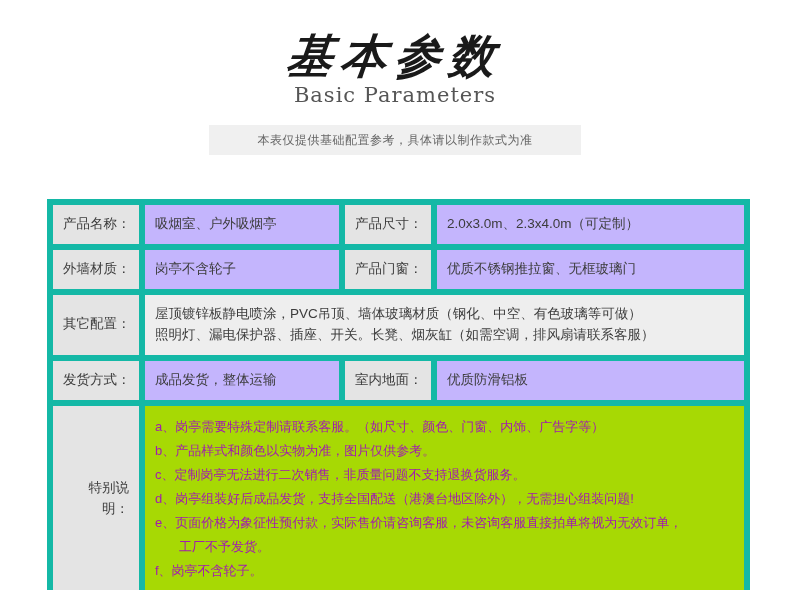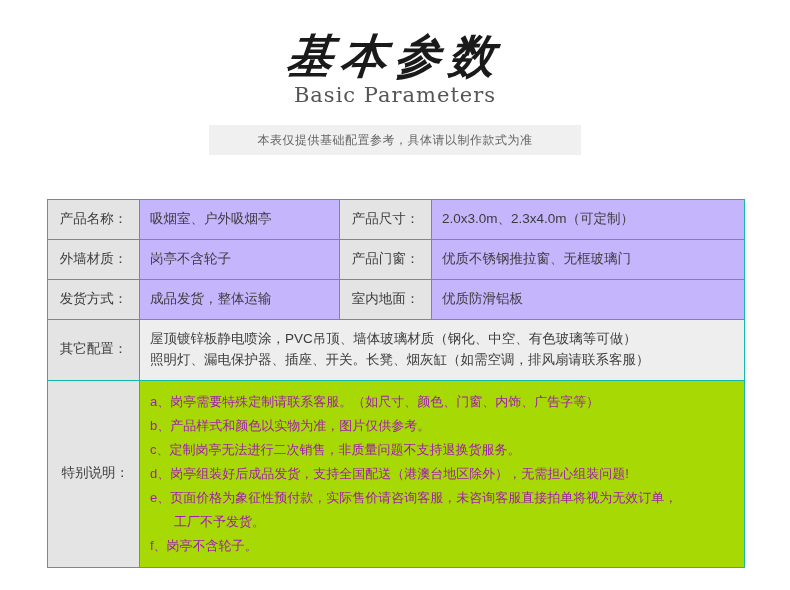--- a/index.html
+++ b/index.html
@@ -59,21 +59,21 @@
     left: 47px;
     top: 199px;
     width: 697px;
   }
   table.spec {
     border-collapse: collapse;
     width: 697px;
     table-layout: fixed;
   }
   table.spec td {
-    border: 1px solid #14b8a6;
+    border: 6px solid #14b8a6;
     font-size: 13.5px;
     color: #3c3c3c;
     padding: 9px 10px;
     vertical-align: middle;
     line-height: 1.55;
   }
   td.lbl {
     background: #e4e4e4;
     text-align: center;
     white-space: nowrap;
@@ -144,31 +144,31 @@
           <td class="lbl">产品尺寸：</td>
           <td class="val">2.0x3.0m、2.3x4.0m（可定制）</td>
         </tr>
         <tr>
           <td class="lbl">外墙材质：</td>
           <td class="val">岗亭不含轮子</td>
           <td class="lbl">产品门窗：</td>
           <td class="val">优质不锈钢推拉窗、无框玻璃门</td>
         </tr>
         <tr>
-          <td class="lbl">发货方式：</td>
-          <td class="val">成品发货，整体运输</td>
-          <td class="lbl">室内地面：</td>
-          <td class="val">优质防滑铝板</td>
-        </tr>
-        <tr>
           <td class="lbl">其它配置：</td>
           <td class="val-wide" colspan="3">
             <div class="nowrap">屋顶镀锌板静电喷涂，PVC吊顶、墙体玻璃材质（钢化、中空、有色玻璃等可做）</div>
             <div class="nowrap">照明灯、漏电保护器、插座、开关。长凳、烟灰缸（如需空调，排风扇请联系客服）</div>
           </td>
+        </tr>
+        <tr>
+          <td class="lbl">发货方式：</td>
+          <td class="val">成品发货，整体运输</td>
+          <td class="lbl">室内地面：</td>
+          <td class="val">优质防滑铝板</td>
         </tr>
         <tr>
           <td class="lbl-special">特别说明：</td>
           <td class="special" colspan="3">
             <ul class="special-list">
               <li>a、岗亭需要特殊定制请联系客服。（如尺寸、颜色、门窗、内饰、广告字等）</li>
               <li>b、产品样式和颜色以实物为准，图片仅供参考。</li>
               <li>c、定制岗亭无法进行二次销售，非质量问题不支持退换货服务。</li>
               <li>d、岗亭组装好后成品发货，支持全国配送（港澳台地区除外），无需担心组装问题!</li>
               <li>e、页面价格为象征性预付款，实际售价请咨询客服，未咨询客服直接拍单将视为无效订单，</li>

